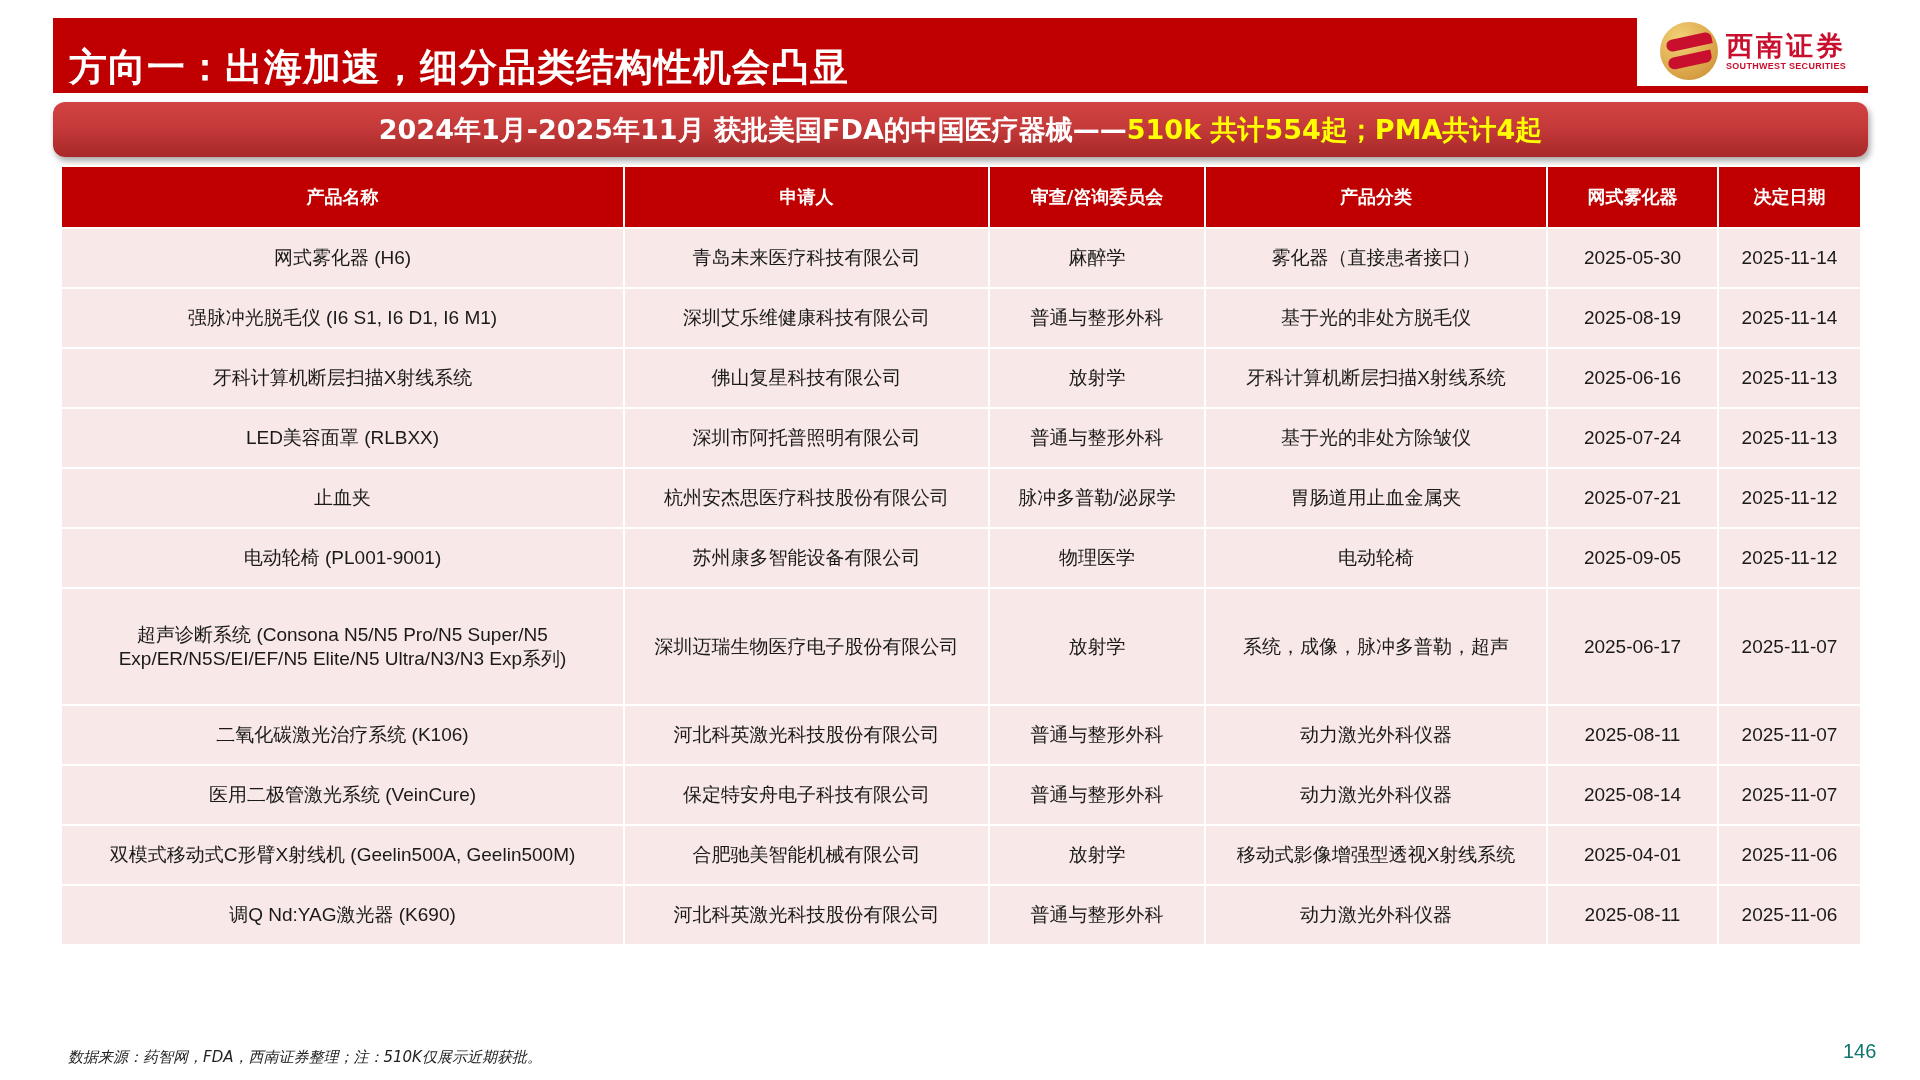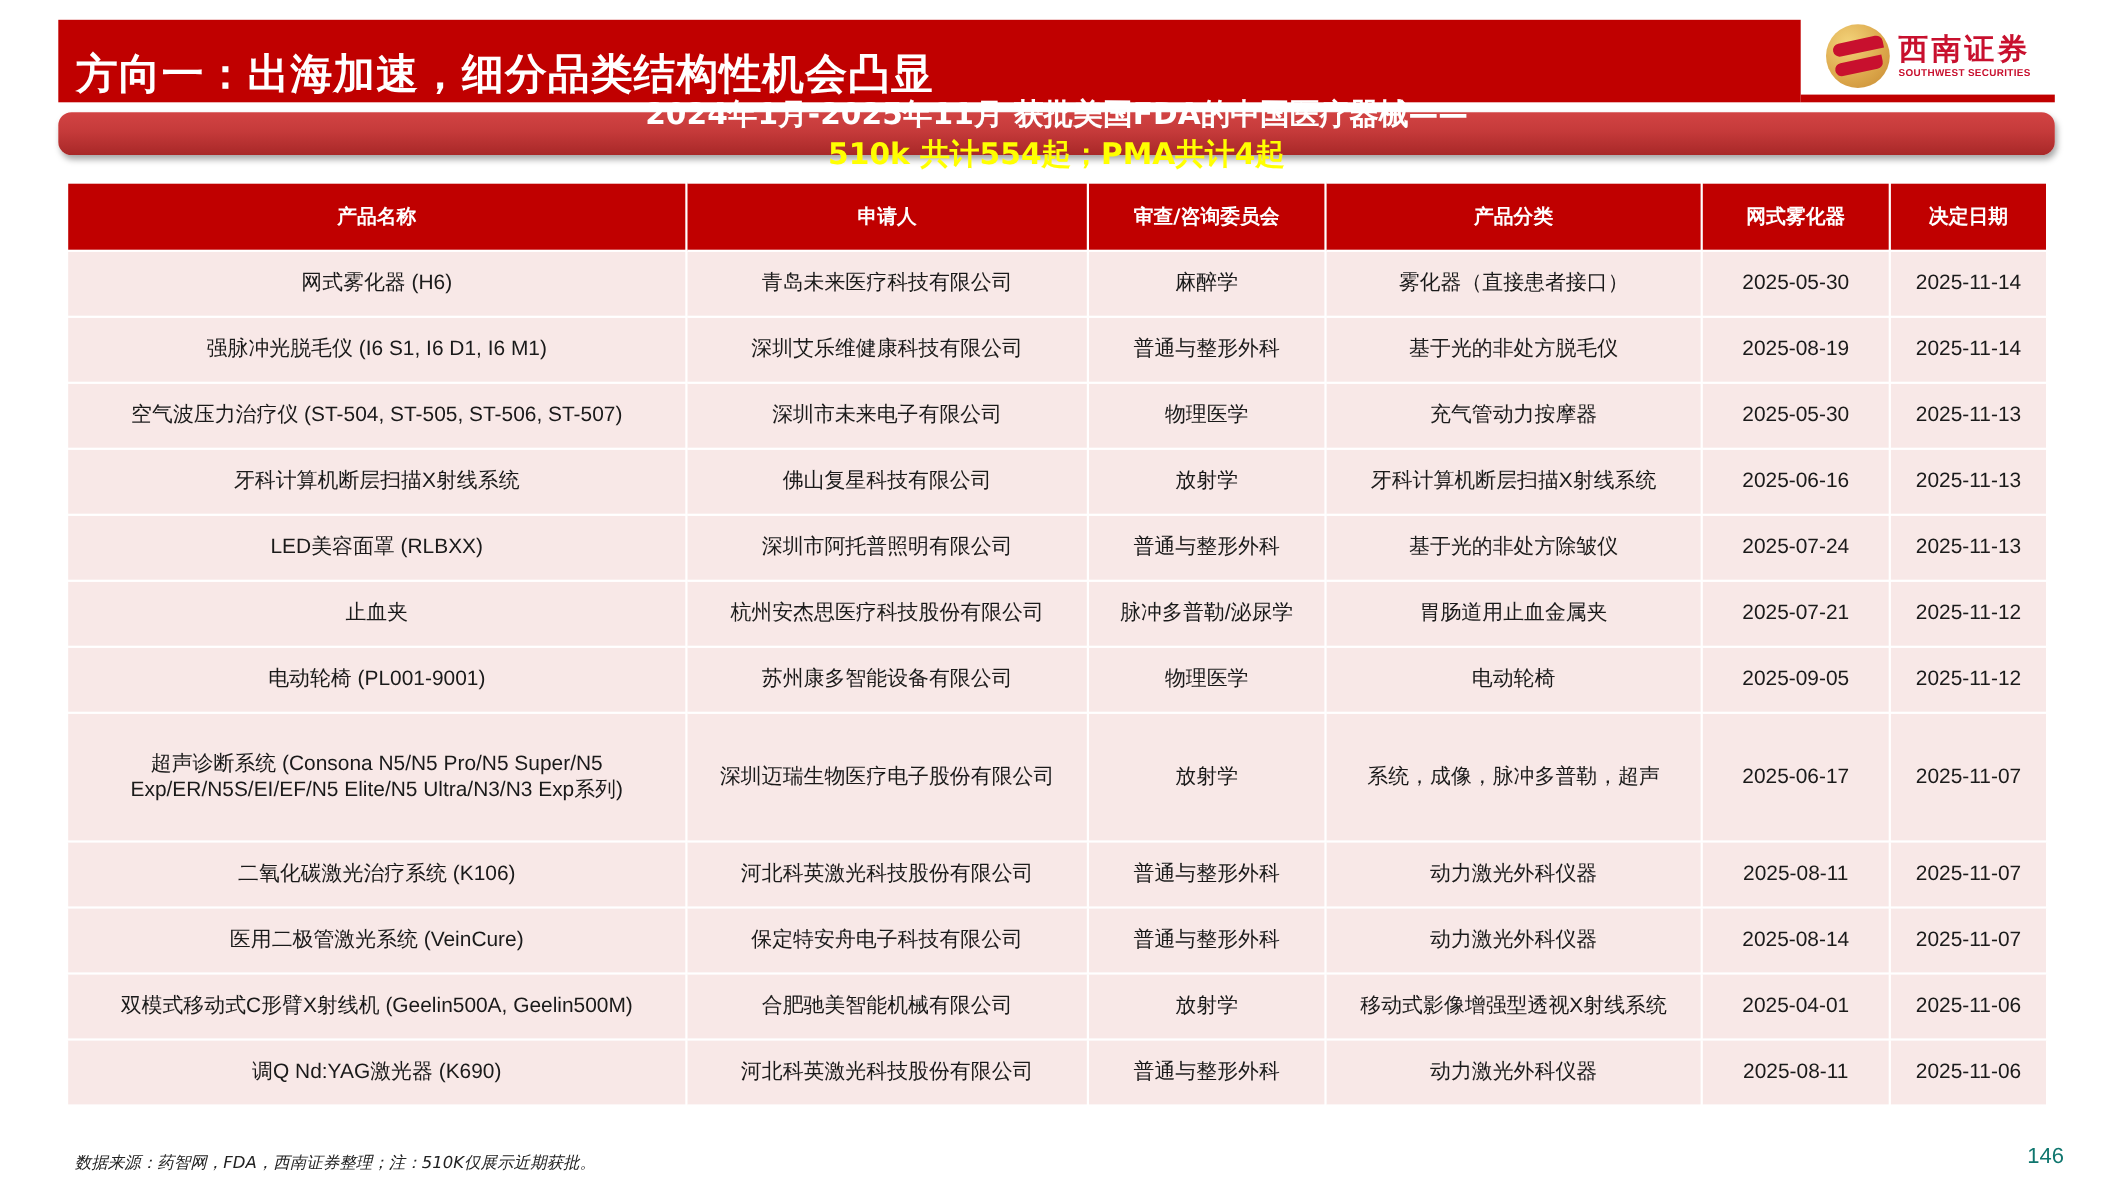--- a/index.html
+++ b/index.html
@@ -39,26 +39,26 @@
   .logo-text { margin-left:8px; display:flex; flex-direction:column;text-align:center; }
   .logo-cn {
     color:#c8102e; font-family:"DejaVu Serif","Liberation Serif",serif; font-weight:bold;
     font-size:27px; letter-spacing:3px; line-height:30px;
   }
   .logo-en {
     color:#c8102e; font-size:9px; font-weight:bold; letter-spacing:0.3px;
     font-family:"Liberation Sans",sans-serif;
   }
   .subtitle-bar {
-    position:absolute; left:53px; top:102px; width:1815px; height:39px;
+    position:absolute; left:53px; top:102px; width:1815px; height:55px;
     border-radius:12px;
     background:linear-gradient(to bottom,#d24343 0%,#c53a3a 45%,#a82828 100%);
     box-shadow:2px 4px 6px rgba(0,0,0,0.35);
     display:flex; align-items:center; justify-content:center;
-    color:#fff; font-weight:bold; font-size:27px;flex-direction:column;
+    color:#fff; font-weight:bold; font-size:27px;
   }
   .subtitle-bar .hl { color:#ffff00; }
   table.fda {
     position:absolute; left:60px; top:165px; width:1800px;
     border-collapse:collapse; table-layout:fixed;
   }
   table.fda th {
     background:#c00000; color:#fff; font-weight:bold; font-size:18px;
     height:60px; border:2px solid #ffffff; text-align:center; padding:0;
   }
@@ -126,28 +126,20 @@
     </tr>
     <tr>
       <td>强脉冲光脱毛仪 (I6 S1, I6 D1, I6 M1)</td>
       <td>深圳艾乐维健康科技有限公司</td>
       <td>普通与整形外科</td>
       <td>基于光的非处方脱毛仪</td>
       <td>2025-08-19</td>
       <td>2025-11-14</td>
     </tr>
     <tr>
-      <td>空气波压力治疗仪 (ST-504, ST-505, ST-506, ST-507)</td>
-      <td>深圳市未来电子有限公司</td>
-      <td>物理医学</td>
-      <td>充气管动力按摩器</td>
-      <td>2025-05-30</td>
-      <td>2025-11-13</td>
-    </tr>
-    <tr>
       <td>牙科计算机断层扫描X射线系统</td>
       <td>佛山复星科技有限公司</td>
       <td>放射学</td>
       <td>牙科计算机断层扫描X射线系统</td>
       <td>2025-06-16</td>
       <td>2025-11-13</td>
     </tr>
     <tr>
       <td>LED美容面罩 (RLBXX)</td>
       <td>深圳市阿托普照明有限公司</td>

